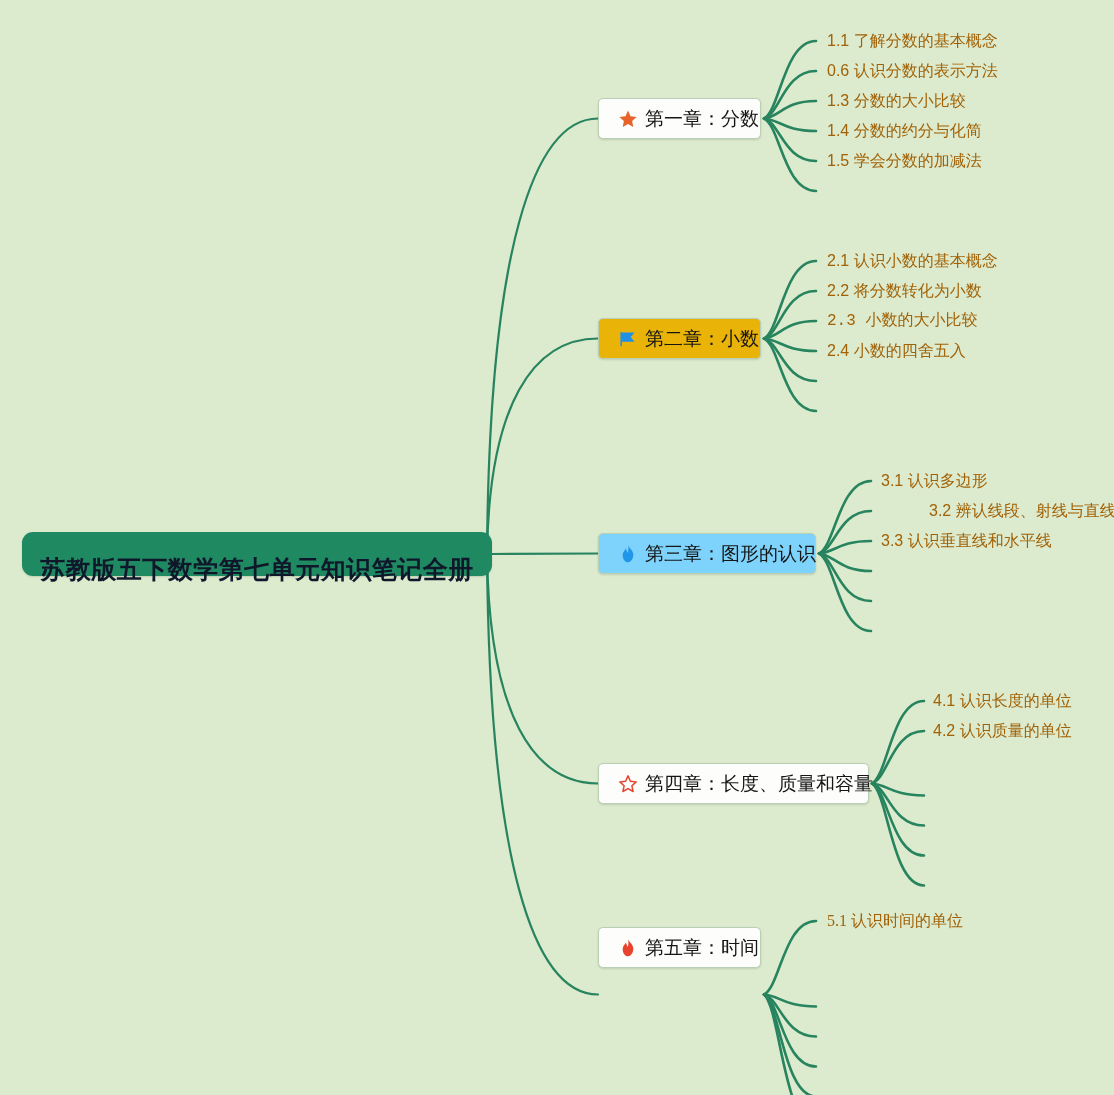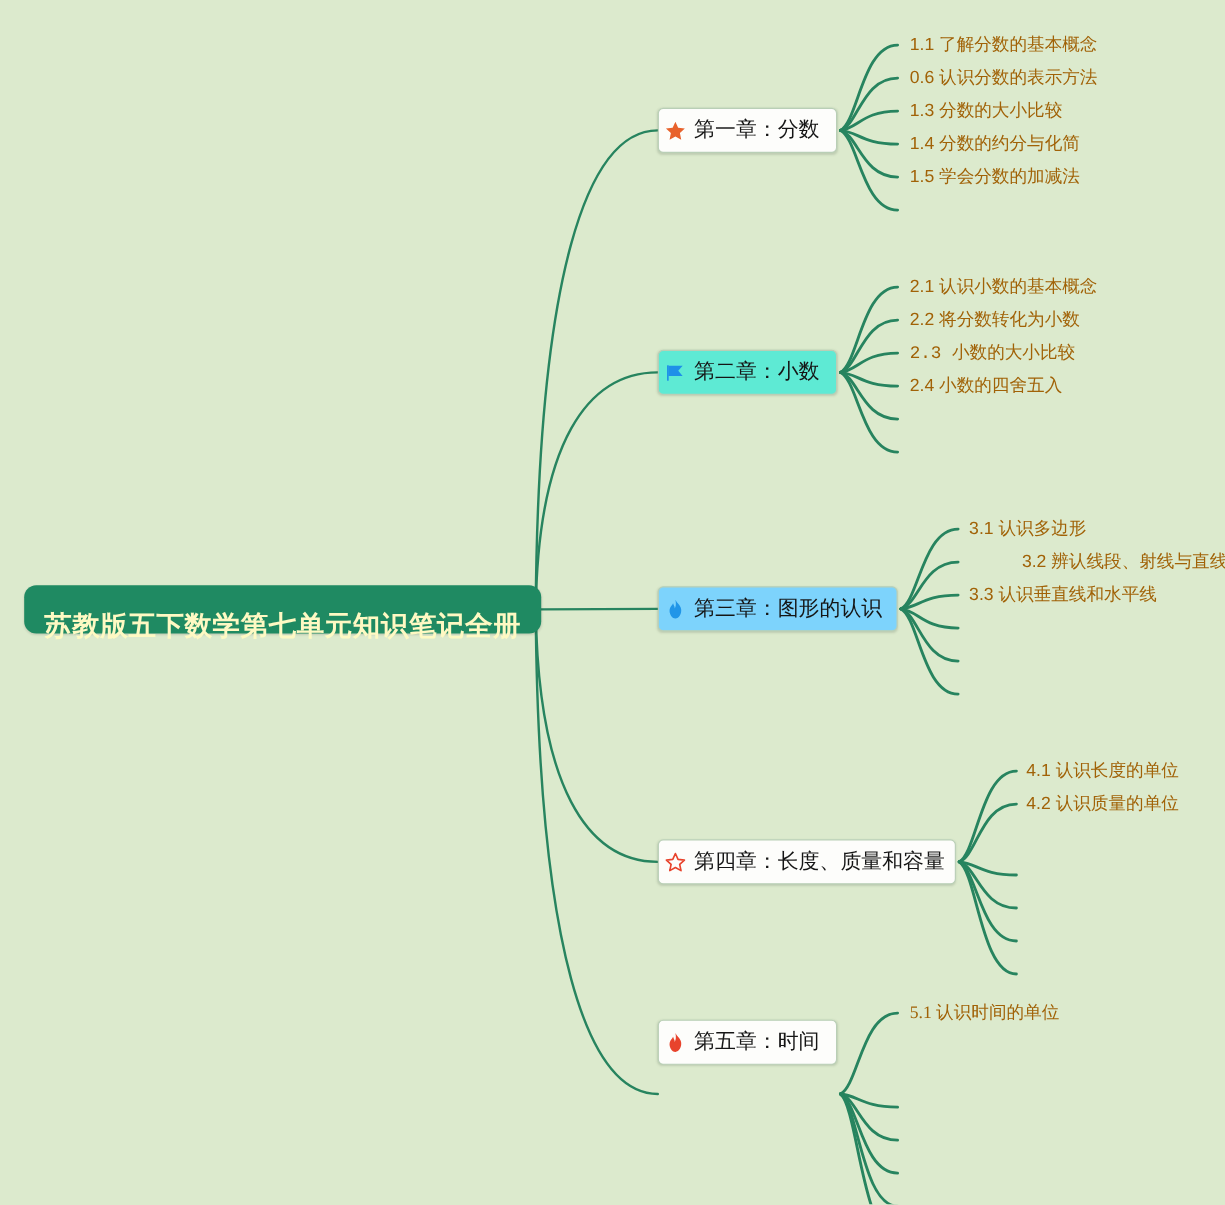--- a/index.html
+++ b/index.html
@@ -29,35 +29,35 @@
     box-sizing: border-box;
     display: flex;
     align-items: center;
     justify-content: center;
     padding: 0 16px;
     box-shadow: 0 1px 2px rgba(0,0,0,0.12);
   }
   .root-label {
     font-size: 25px;
     font-weight: bold;
-    color: #fef9c3;
+    color: #0f172a;
     letter-spacing: 0.5px;
     white-space: nowrap;
     line-height: 1;
     margin-top: 31px;
   }
   .chapter-node {
     position: absolute;
     background: #fdfdfb;
     border: 1px solid #b9cfb6;
     border-radius: 5px;
     box-sizing: border-box;
     display: flex;
     align-items: center;
-    padding: 0 5px;
+    padding: 0 19px;
     box-shadow: 0 1px 2px rgba(60,80,60,0.18);
   }
   .chapter-icon {
     display: inline-block;
     margin-right: 7px;
     line-height: 1;
     flex: 0 0 auto;
   }
   .chapter-label {
     font-size: 19px;
@@ -123,21 +123,21 @@
 
   <div id="chapter-layer">
       <div class="chapter-node" style="left: 598px; top: 98px; width: 163px; height: 41px; background: rgb(253, 253, 251); border-color: rgb(185, 207, 182);">
         <span class="chapter-icon">
           <svg class="icn" width="20" height="20" viewBox="0 0 20 20">
             <path d="M10 1.6 L12.5 7.2 L18.6 7.9 L14.1 12 L15.3 18 L10 15 L4.7 18 L5.9 12 L1.4 7.9 L7.5 7.2 Z" fill="#e8622c"></path>
           </svg>
         </span>
         <span class="chapter-label">第一章：分数</span>
       </div>
-      <div class="chapter-node" style="left: 598px; top: 318px; width: 163px; height: 41px; background: #5eead4; border-color: rgb(185, 207, 182);">
+      <div class="chapter-node" style="left: 598px; top: 318px; width: 163px; height: 41px; background: #eab308; border-color: rgb(185, 207, 182);">
         <span class="chapter-icon">
           <svg class="icn" width="20" height="20" viewBox="0 0 20 20">
             <path d="M3.6 3.4 L16.6 3.4 L12.6 8.1 L16.6 12.8 L3.6 12.8 Z" fill="#1e90e8"></path>
             <rect x="2.4" y="3.1" width="1.5" height="14" fill="#1e90e8"></rect>
           </svg>
         </span>
         <span class="chapter-label">第二章：小数</span>
       </div>
       <div class="chapter-node" style="left: 598px; top: 533px; width: 218px; height: 41px; background: #7dd3fc; border-color: rgb(185, 207, 182);">
         <span class="chapter-icon">

